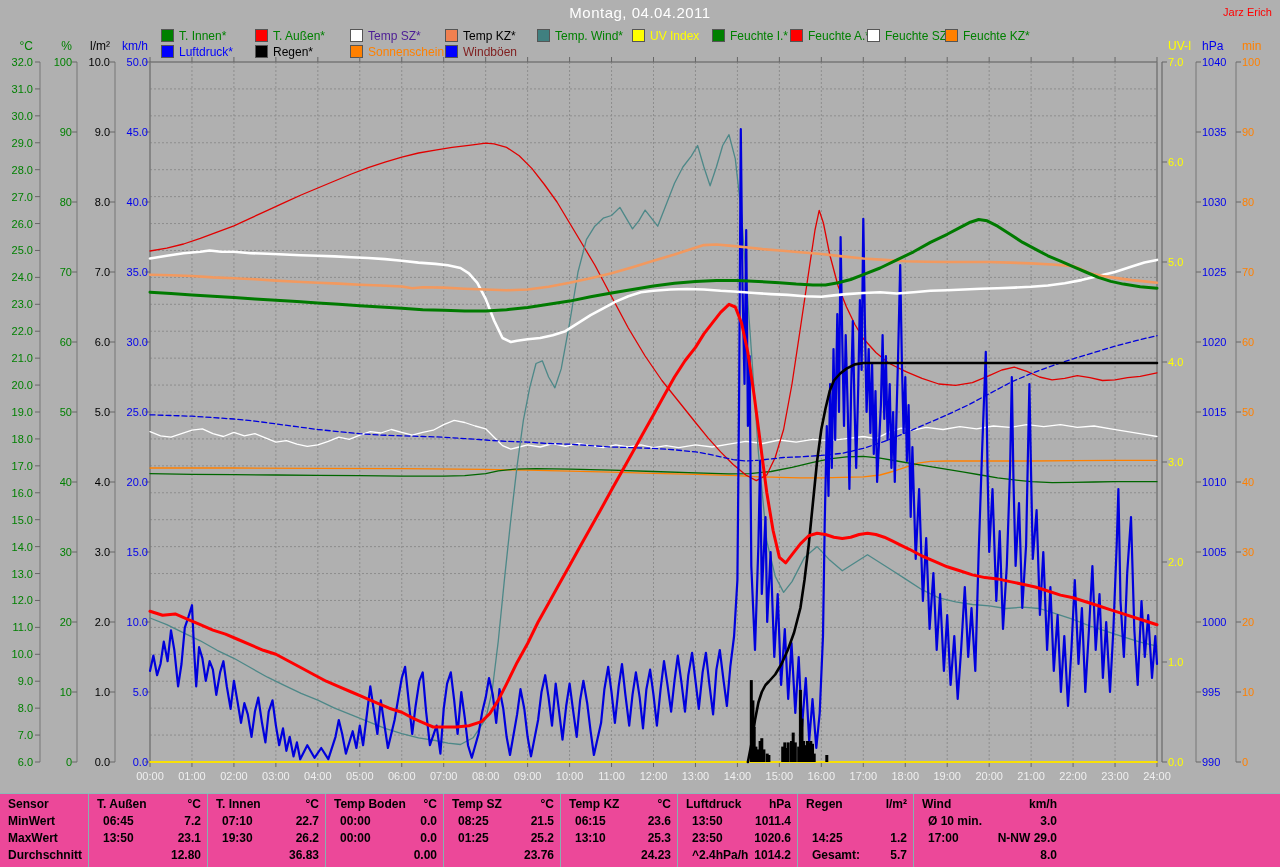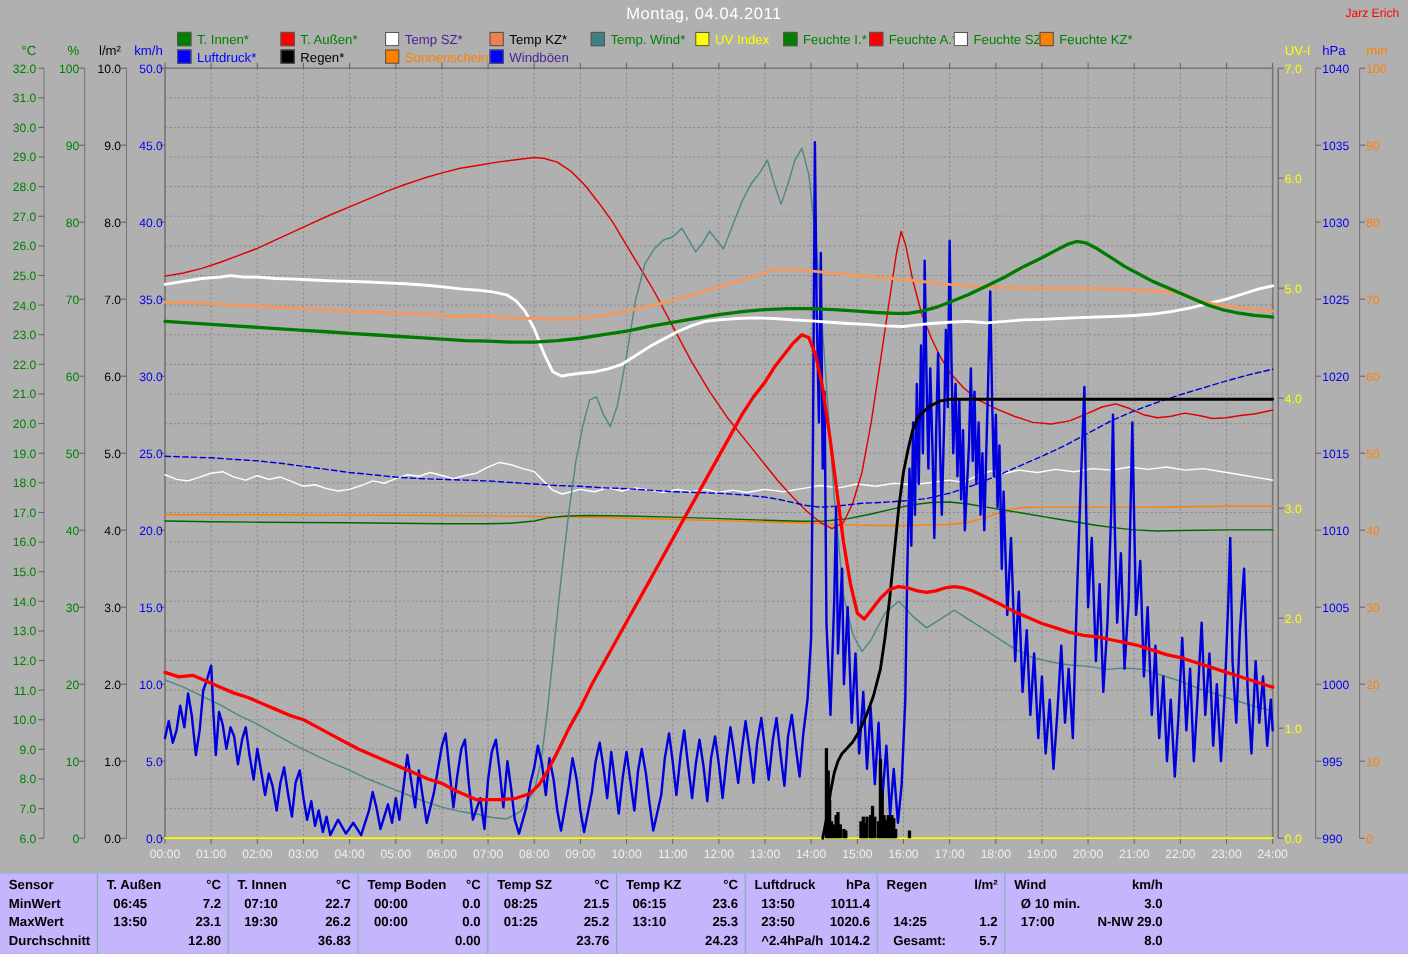--- a/index.html
+++ b/index.html
@@ -6,21 +6,21 @@
             font-family:"Liberation Sans",sans-serif;}
   #stage{position:relative;width:1280px;height:867px;}
   #titlebar{position:absolute;top:4px;left:0;width:1280px;text-align:center;
             color:#ffffff;font-size:15px;letter-spacing:.5px;}
   #usertag{position:absolute;top:6px;right:8px;color:#ff0000;font-size:11px;}
   #legend{position:absolute;top:0;left:0;}
   .lg-item{position:absolute;height:13px;display:flex;align-items:center;font-size:12px;white-space:nowrap;}
   .lg-box{display:inline-block;width:11px;height:11px;margin-right:5px;border:1px solid #555;}
   #chart{position:absolute;top:0;left:0;}
   #chart text{font-family:"Liberation Sans",sans-serif;}
-  #stats-table{position:absolute;top:793px;left:0;width:1280px;height:74px;background:#c4b5fd;
+  #stats-table{position:absolute;top:793px;left:0;width:1280px;height:74px;background:#ec4899;
                border-top:1px solid #8fb8b8;font-size:12px;font-weight:bold;color:#000;}
   .tcol{position:absolute;top:0;height:74px;box-sizing:border-box;padding:2px 6px 0 8px;}
   .tcol.bord{border-left:1px solid #88b0b0;}
   .trow{display:flex;justify-content:space-between;height:17px;line-height:17px;white-space:nowrap;}
   .trow .tv{text-align:right;}
 </style>
 </head>
 <body>
 <div id="stage">
 
@@ -74,21 +74,21 @@
       <div class="lg-item" style="left: 255px; top: 45px;">
         <span class="lg-box" style="background: rgb(0, 0, 0);"></span>
         <span style="color: rgb(0, 0, 0);">Regen*</span>
       </div>
       <div class="lg-item" style="left: 350px; top: 45px;">
         <span class="lg-box" style="background: rgb(255, 128, 0);"></span>
         <span style="color: rgb(255, 128, 0);">Sonnenschein</span>
       </div>
       <div class="lg-item" style="left: 445px; top: 45px;">
         <span class="lg-box" style="background: rgb(0, 0, 255);"></span>
-        <span style="color: #4c1d95;">Windböen</span>
+        <span style="color: #7f1d1d;">Windböen</span>
       </div>
     </div>
   <svg id="chart" width="1280" height="793" viewBox="0 0 1280 793">
       <g>
         <line x1="191.95833333333334" y1="62" x2="191.95833333333334" y2="762" stroke="#8d8d8d" stroke-dasharray="2,2"></line>
         <line x1="233.91666666666669" y1="62" x2="233.91666666666669" y2="762" stroke="#8d8d8d" stroke-dasharray="2,2"></line>
         <line x1="275.875" y1="62" x2="275.875" y2="762" stroke="#8d8d8d" stroke-dasharray="2,2"></line>
         <line x1="317.83333333333337" y1="62" x2="317.83333333333337" y2="762" stroke="#8d8d8d" stroke-dasharray="2,2"></line>
         <line x1="359.79166666666663" y1="62" x2="359.79166666666663" y2="762" stroke="#8d8d8d" stroke-dasharray="2,2"></line>
         <line x1="401.75" y1="62" x2="401.75" y2="762" stroke="#8d8d8d" stroke-dasharray="2,2"></line>

